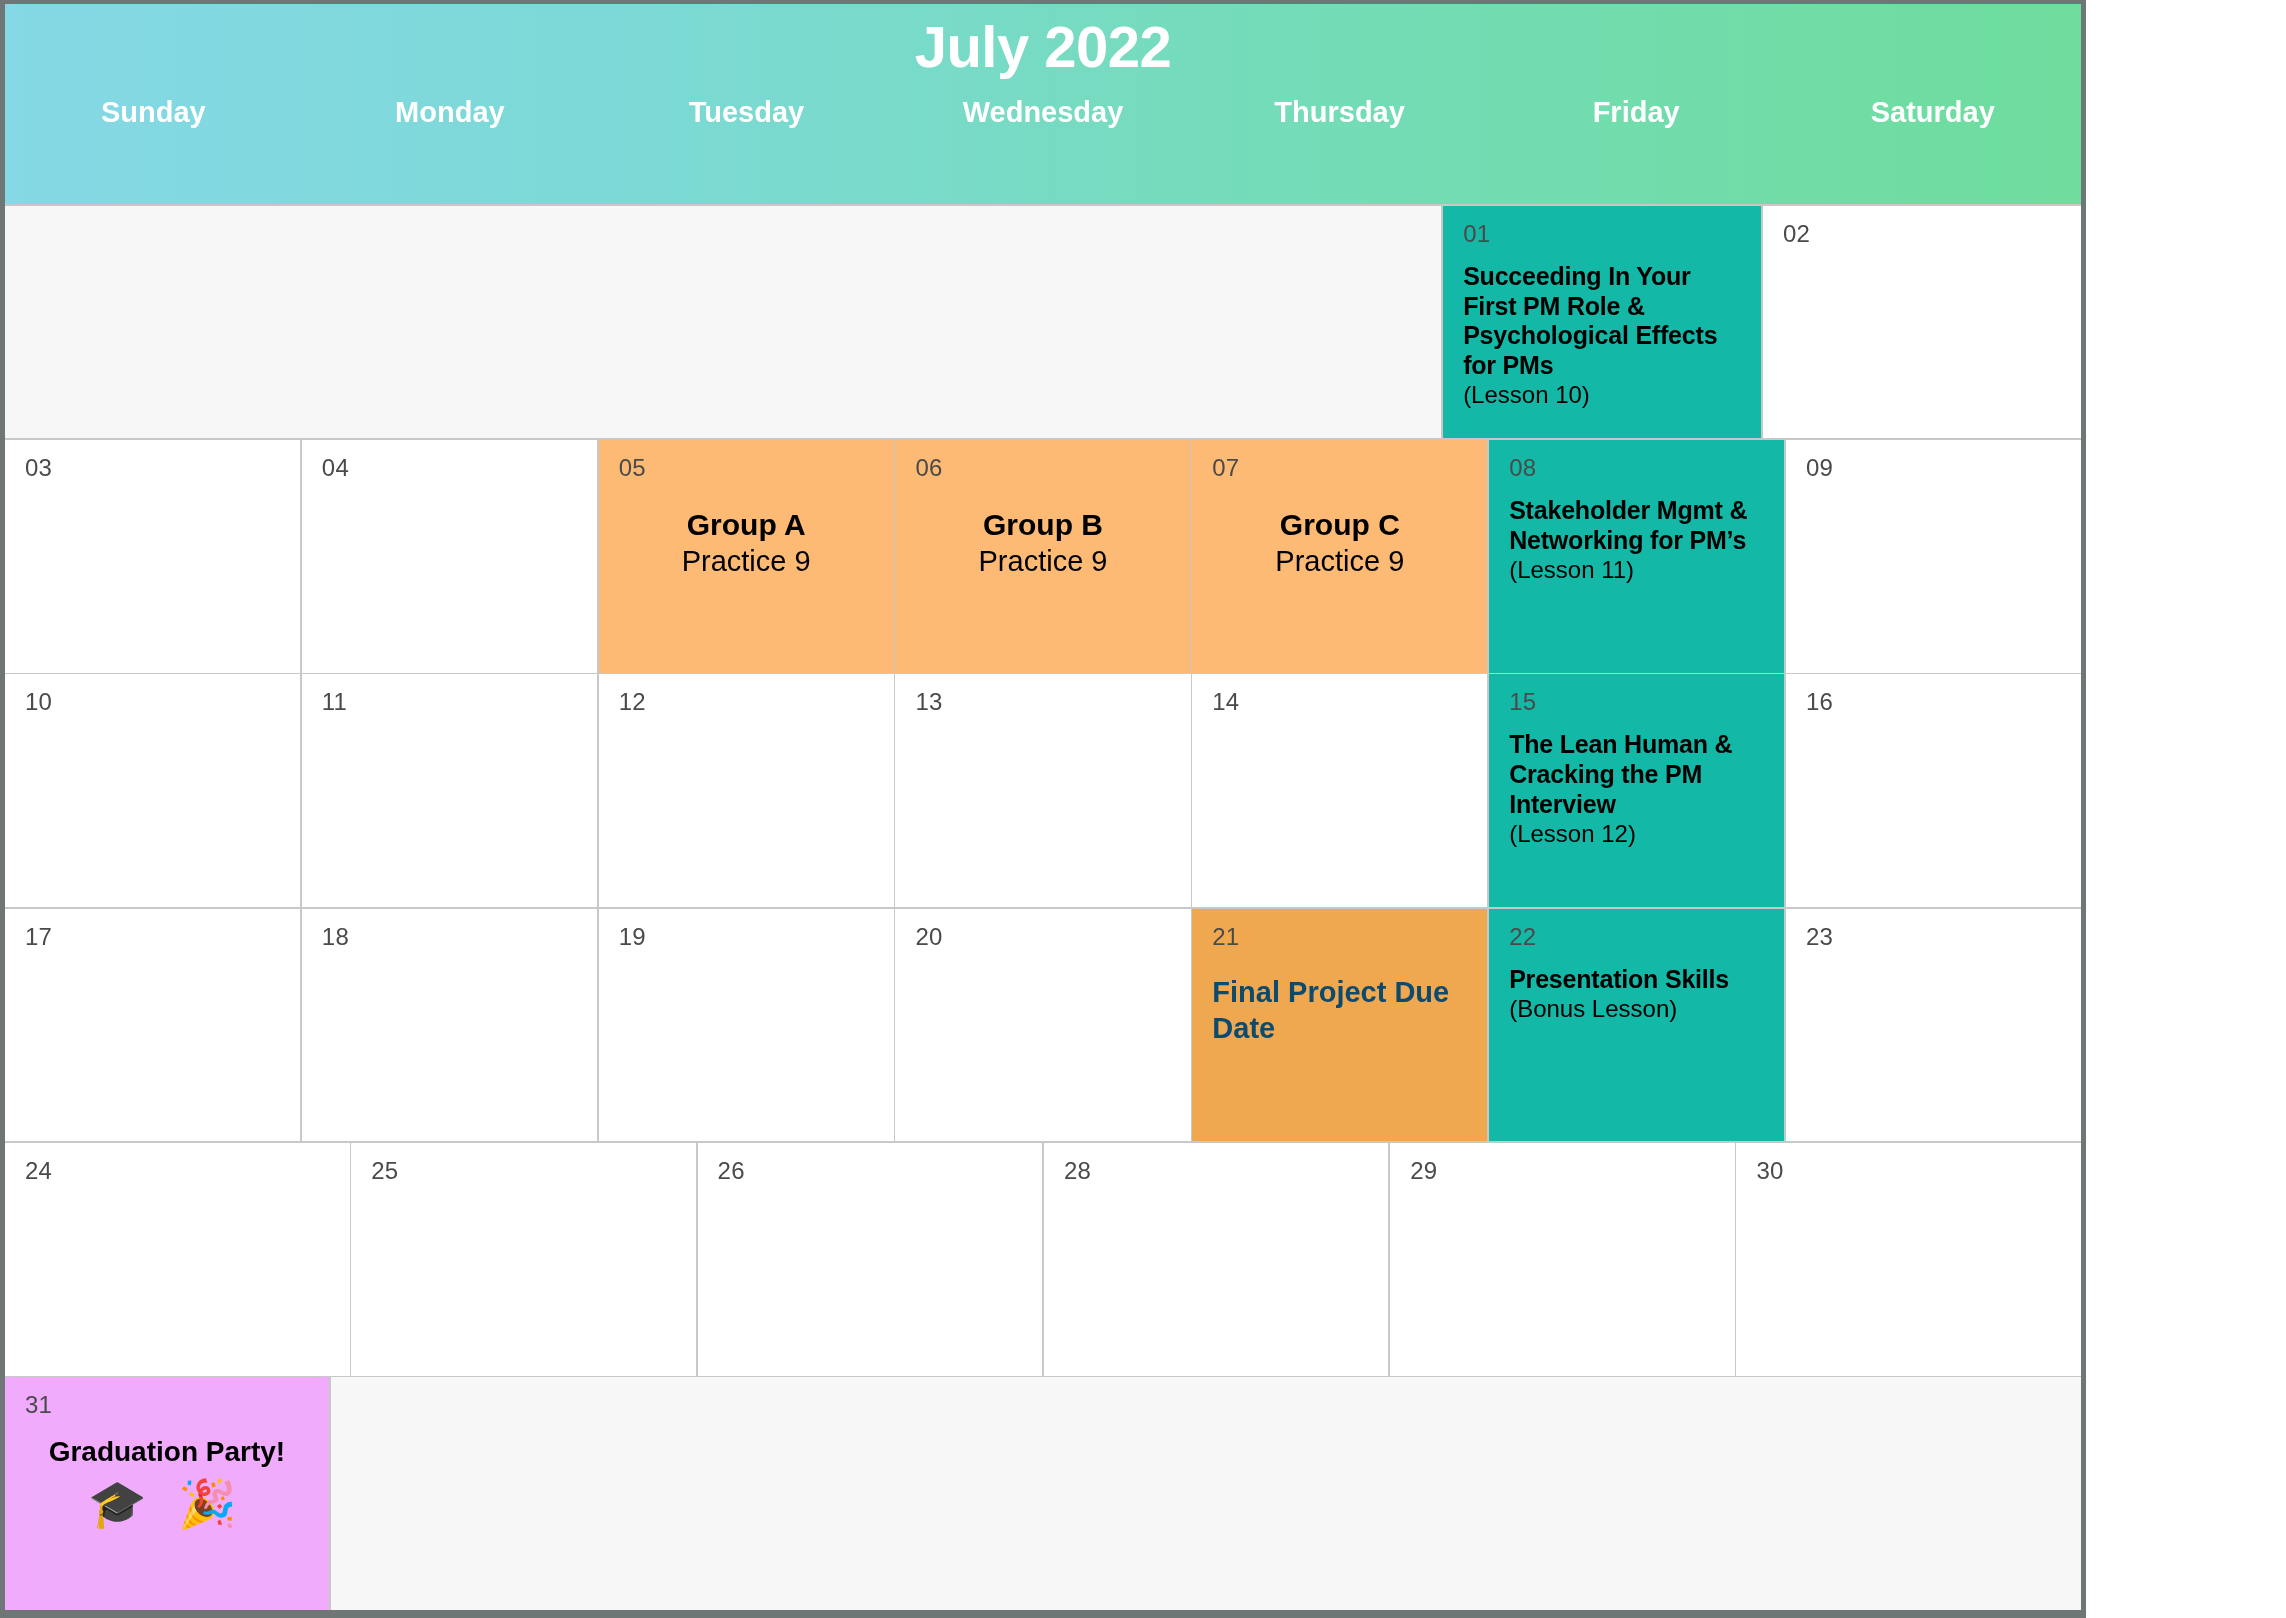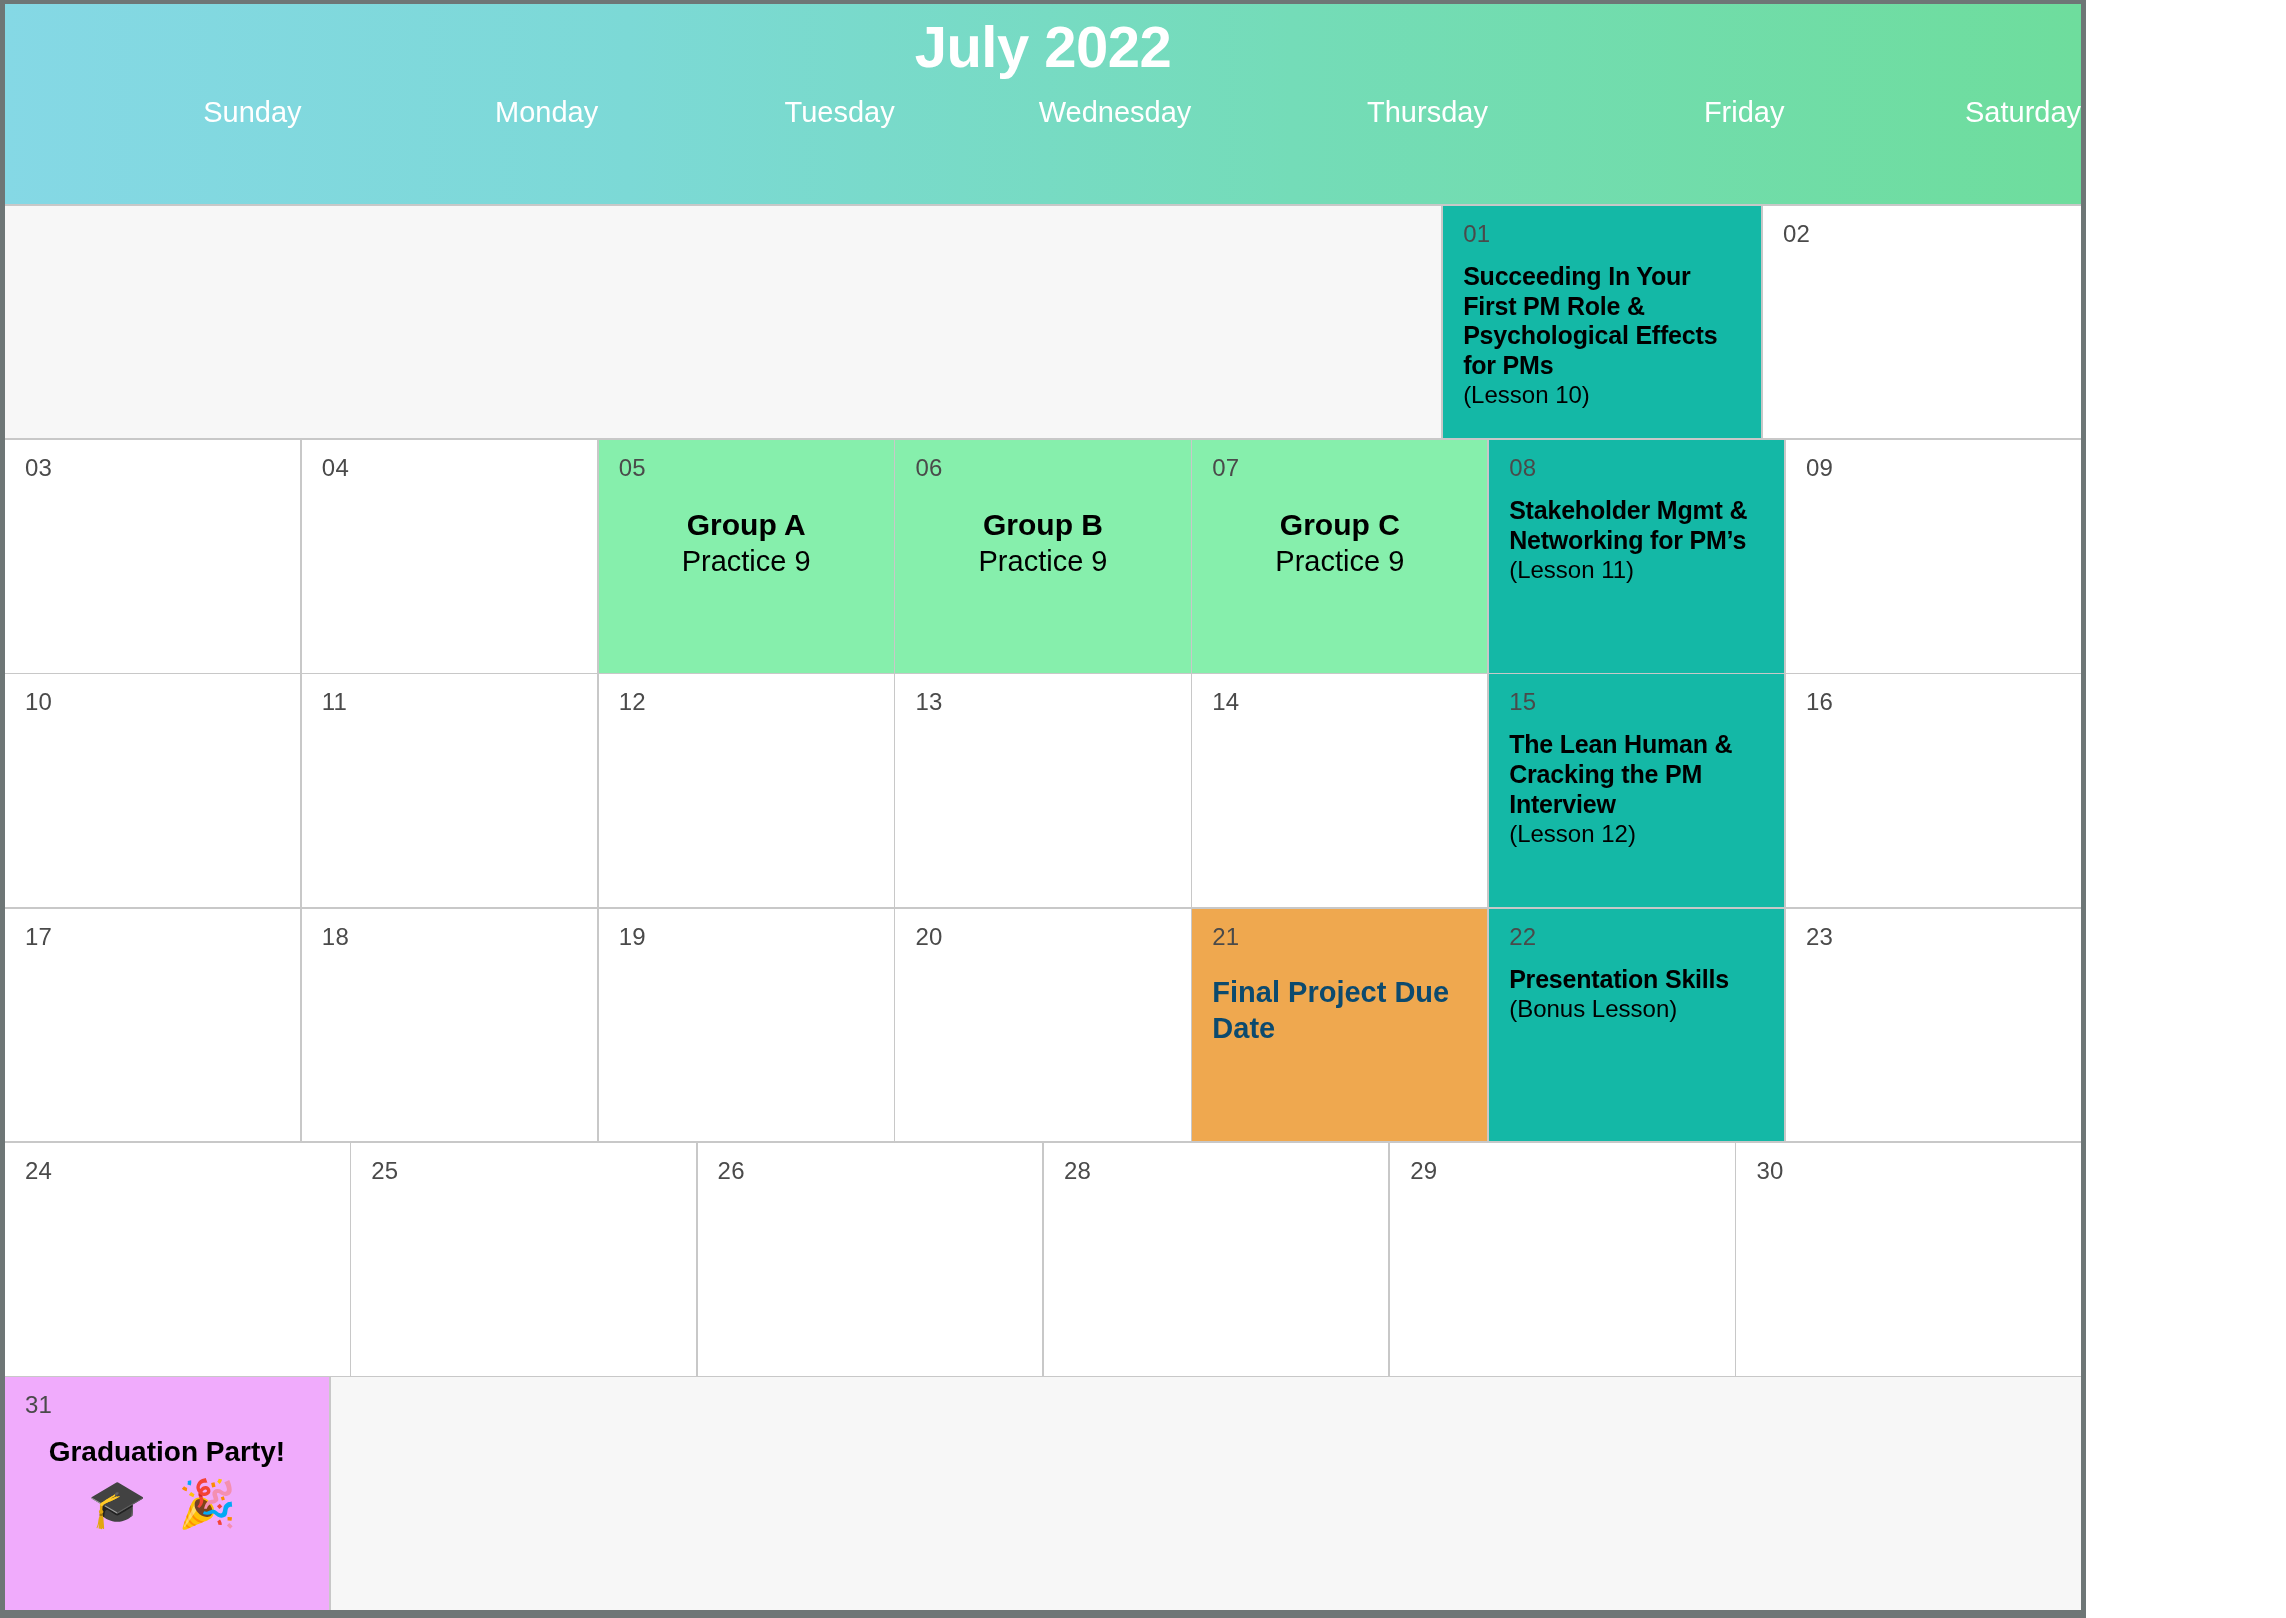--- a/index.html
+++ b/index.html
@@ -44,24 +44,24 @@
     margin-top: 10.8px;
     line-height: 1.15;
     text-rendering: geometricPrecision;
   }
   .dow-row {
     display: flex;
     margin-top: 16px;
   }
   .dow {
     flex: 1 1 0;
-    text-align: right;
+    text-align: center;
     color: #ffffff;
     font-size: 29px;
-    font-weight: normal;
+    font-weight: bold;
     line-height: 1.1;
   }
 
   
   .cal-body {
     flex: 1 1 auto;
     display: flex;
     flex-direction: column;
     background: #c8c8c8;
     gap: 1.8px;
@@ -80,21 +80,21 @@
     background: #ffffff;
     padding: 16px 20px 9px 20px;
     position: relative;
     overflow: hidden;
   }
   .day.blank { background: #f7f7f7; }
   .day.span5 { flex: 5.022 1 0; }
   .day.span6 { flex: 6.027 1 0; }
 
   .day.green-dark  { background: #14b8a6; }
-  .day.green-light { background: #86efac; }
+  .day.green-light { background: #fdba74; }
   .day.orange      { background: #efa84f; }
   .day.purple      { background: #f0abfc; }
 
   .daynum {
     font-size: 24px;
     color: #4a4a4a;
     line-height: 1;
     letter-spacing: 0.2px;
   }
 

